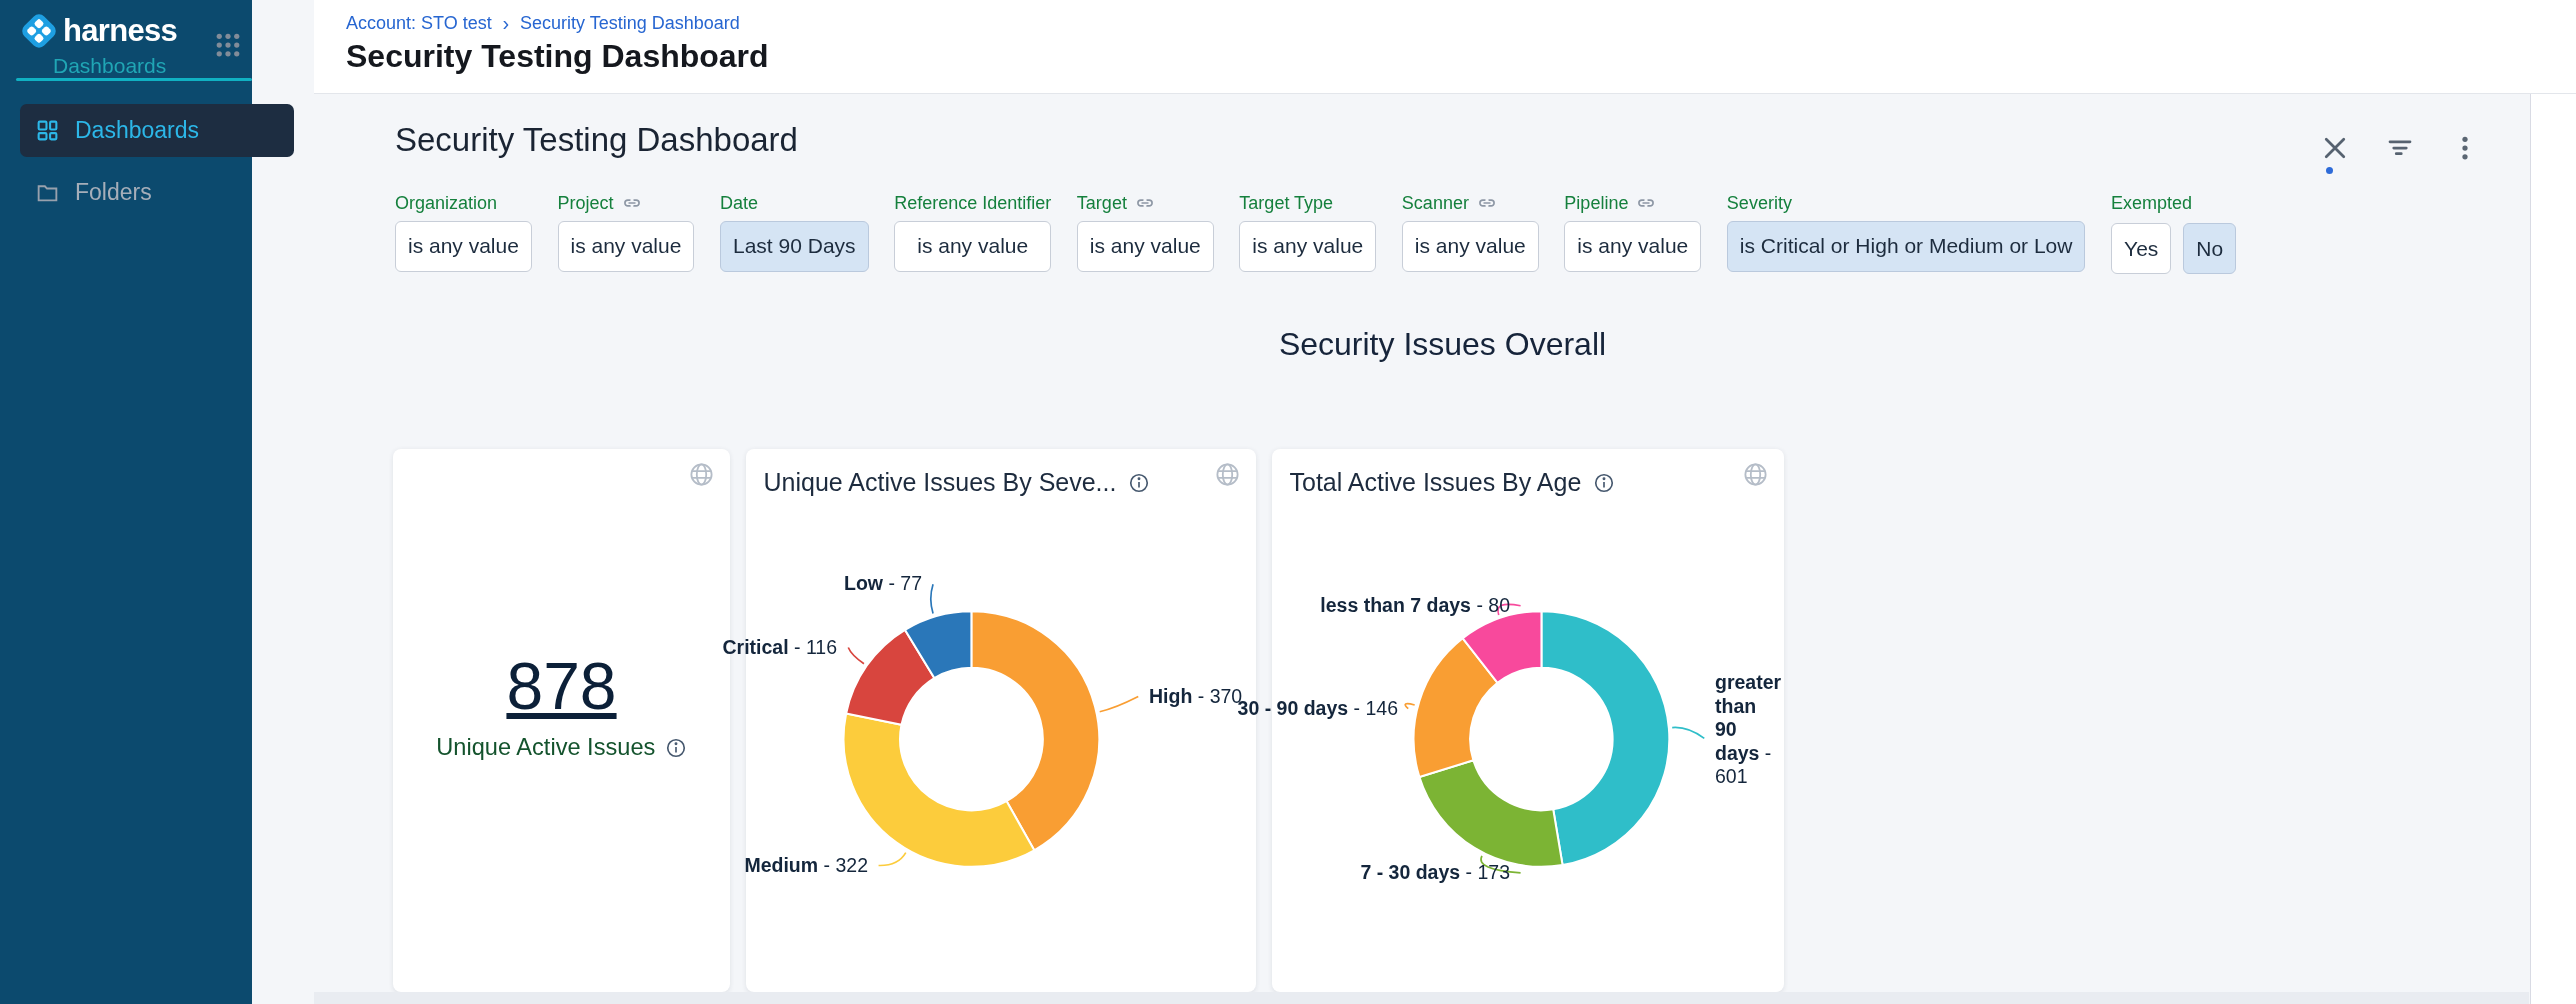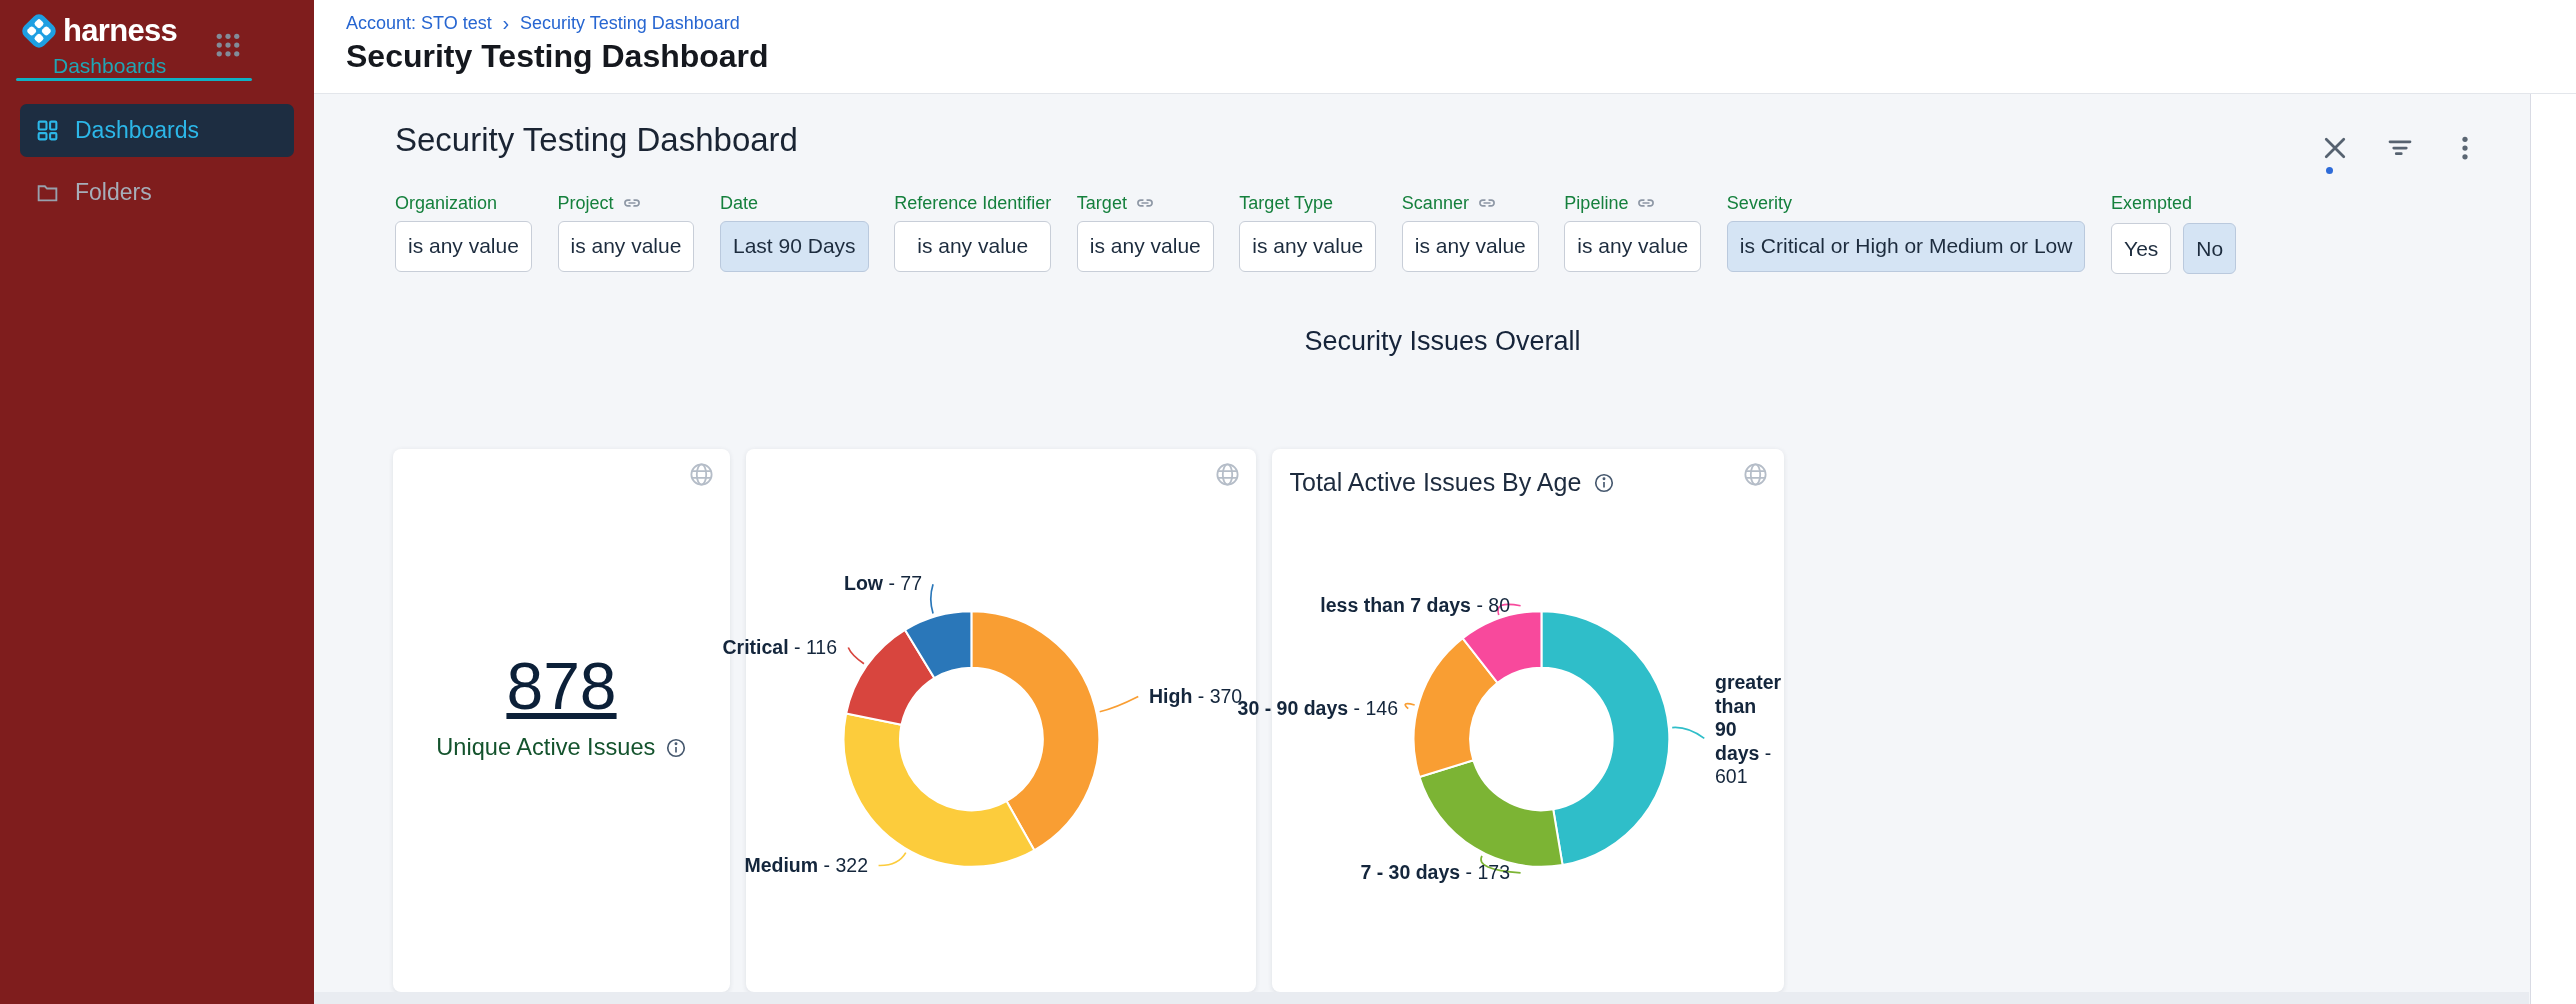--- a/index.html
+++ b/index.html
@@ -1,20 +1,20 @@
 <!DOCTYPE html>
 <html style="font-size:10.8px"><head>
 <meta charset="utf-8">
 <style>
   * { box-sizing: border-box; margin: 0; padding: 0; }
   html,body { width:2576px; height:1005px; overflow:hidden; background:#f4f6f9;
     font-family:"Liberation Sans", sans-serif; }
 
   
-  .sidebar { position:absolute; left:0; top:0; width:314px; height:1005px; background:#7f1d1d; z-index:5; }
+  .sidebar { position:absolute; left:0; top:0; width:252px; height:1005px; background:#0c4a6e; z-index:5; }
   .brand-row { position:absolute; left:19px; top:10.8px; display:flex; align-items:center; cursor:pointer; }
   .brand-logo { width:40px; height:40px; }
   .brand-name { color:#ffffff; font-size:31px; font-weight:700; letter-spacing:-0.7px; margin-left:4px; }
   .brand-module { position:absolute; left:53px; top:54px; font-size:21px; font-weight:500; color:#20a6b5; }
   .appgrid { position:absolute; left:213px; top:30px; width:30px; height:30px; cursor:pointer; }
   .brand-rule { position:absolute; left:16px; top:78px; width:236px; height:3.4px; background:#10b1c3; border-radius:2px; }
   .nav { position:absolute; left:0; top:100px; width:314px; }
   .nav-item { display:flex; align-items:center; gap:15px; margin:4px 20px 9.4px 20px; height:53px;
     padding:0 15px; border-radius:6.7px; font-size:23px; color:#a6aeb9; cursor:pointer; }
   .nav-item.active { background:#1d2d41; color:#2cb7e8; font-weight:500; }
@@ -44,21 +44,21 @@
   .fitem { display:flex; flex-direction:column; }
   .flabel { display:flex; align-items:center; gap:8px; height:30px; font-size:18px; color:#15803d; }
   .flabel svg { width:20px; height:20px; }
   .fbtn { margin-top:2.7px; height:51px; padding:0 12px; border:1.3px solid #c8ced8; border-radius:6px;
     background:#ffffff; font-size:21px; color:#1d2c3e; font-family:inherit; cursor:pointer; white-space:nowrap; }
   .fbtn.hl { background:#d5e4f4; border-color:#bac9dd; }
   .toggle-row { display:flex; gap:12px; margin-top:2.7px; }
 
   
   .section-title { position:absolute; left:81px; top:232px; width:2095px; text-align:center;
-    font-size:27px; color:#16243a; }
+    font-size:32px; color:#16243a; }
   .cards { position:absolute; left:79px; top:355px; display:flex; gap:16px; }
   .card { position:relative; background:#ffffff; border-radius:8px; height:543px;
     box-shadow:0 1.3px 5.4px rgba(40,50,70,.10); }
   .globe { position:absolute; right:15px; top:12px; width:27px; height:27px; }
   .metric-number { position:absolute; left:0; top:199px; width:100%; text-align:center;
     font-size:66px; color:#0c2038;text-decoration:underline; }
   .metric-label { position:absolute; left:0; top:285px; width:100%; display:flex; justify-content:center;
     align-items:center; gap:9.4px; font-size:23.6px; color:#14532d; }
   .metric-label svg, .chart-title svg { width:22px; height:22px; flex:0 0 auto; }
   .chart-title { position:absolute; left:17.5px; top:19px; display:flex; align-items:center; gap:12px;
@@ -234,20 +234,28 @@
      <div class="metric-label">
           <span>Unique Active Issues</span>
           <svg viewBox="0 0 24 24" fill="none" stroke="#46586e" stroke-width="1.8">
   <circle cx="12" cy="12" r="9"></circle>
             <path d="M12 10.8v6"></path>
             <circle cx="12" cy="7.3" r="0.7" fill="#46586e"></circle>
           </svg>
         </div>
       </div>
       <div class="card" style="width: 510px;">
+        <div class="chart-title">
+          <span>Unique Active Issues By Seve...</span>
+          <svg viewBox="0 0 24 24" fill="none" stroke="#46586e" stroke-width="1.8">
+  <circle cx="12" cy="12" r="9"></circle>
+            <path d="M12 10.8v6"></path>
+            <circle cx="12" cy="7.3" r="0.7" fill="#46586e"></circle>
+          </svg>
+        </div>
         <svg class="globe" viewBox="0 0 24 24" fill="none" stroke="#b5bdc8" stroke-width="1.6">
   <circle cx="12" cy="12" r="9"></circle>
           <ellipse cx="12" cy="12" rx="4.2" ry="9"></ellipse>
   <path d="M3.6 9h16.8M3.6 15h16.8"></path>
         </svg>
         <svg class="donut-svg" width="510" height="471" viewBox="0 0 758 700">
           <path d="M335.0 241.0 A190 190 0 0 1 428.5 596.4 L387.2 523.3 A106 106 0 0 0 335.0 325.0 Z" fill="#F99E33" stroke="#ffffff" stroke-width="3"></path>
           <path d="M428.5 596.4 A190 190 0 0 1 148.8 393.1 L231.1 409.9 A106 106 0 0 0 387.2 523.3 Z" fill="#FCCC3C" stroke="#ffffff" stroke-width="3"></path>
           <path d="M148.8 393.1 A190 190 0 0 1 236.2 268.7 L279.9 340.4 A106 106 0 0 0 231.1 409.9 Z" fill="#D8453E" stroke="#ffffff" stroke-width="3"></path>
           <path d="M236.2 268.7 A190 190 0 0 1 335.0 241.0 L335.0 325.0 A106 106 0 0 0 279.9 340.4 Z" fill="#2A77B9" stroke="#ffffff" stroke-width="3"></path>

